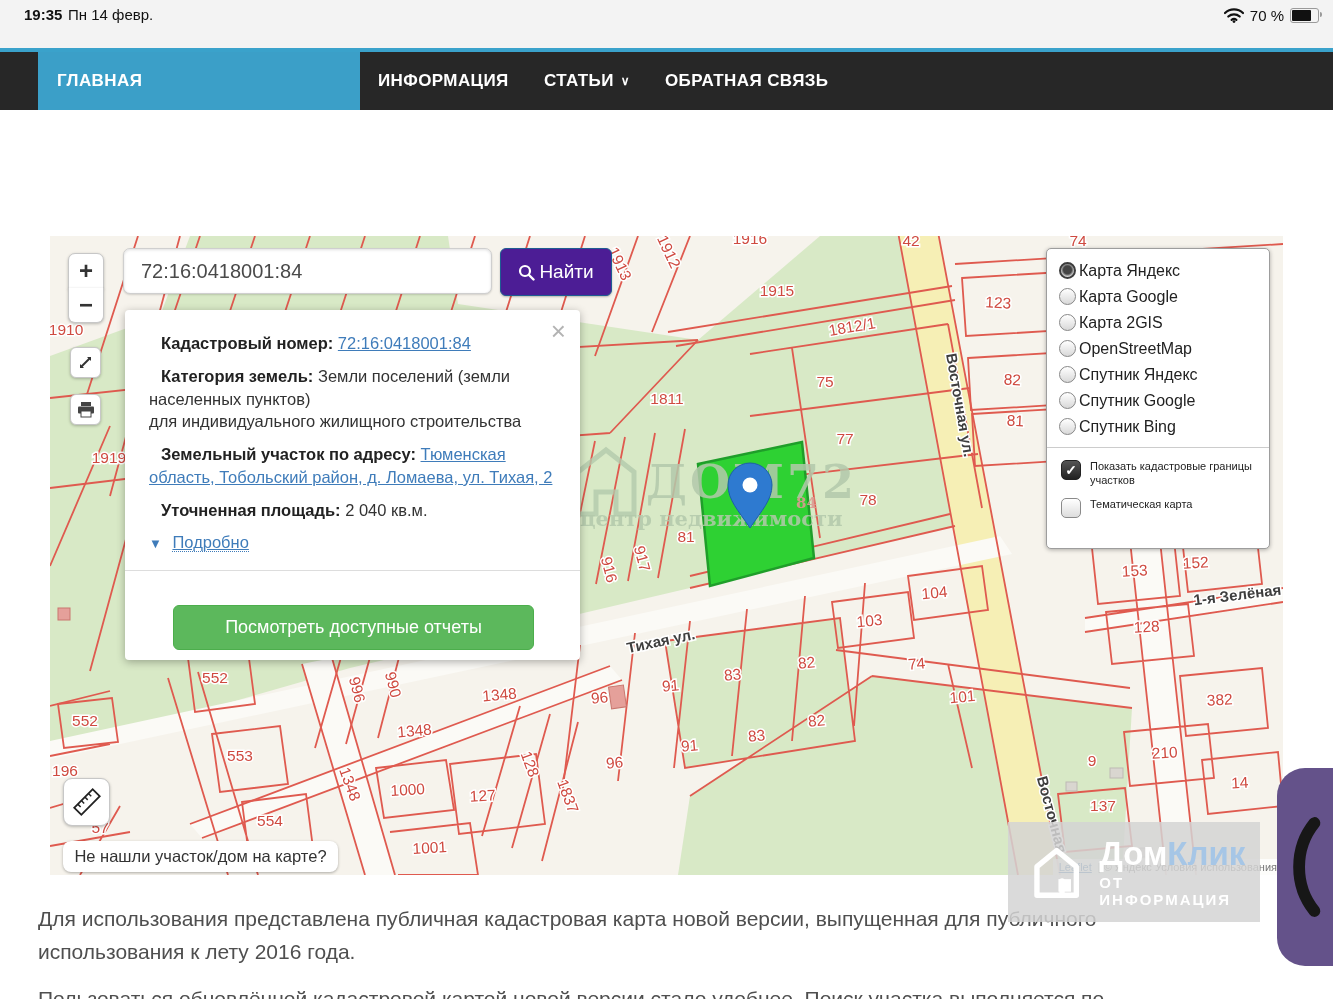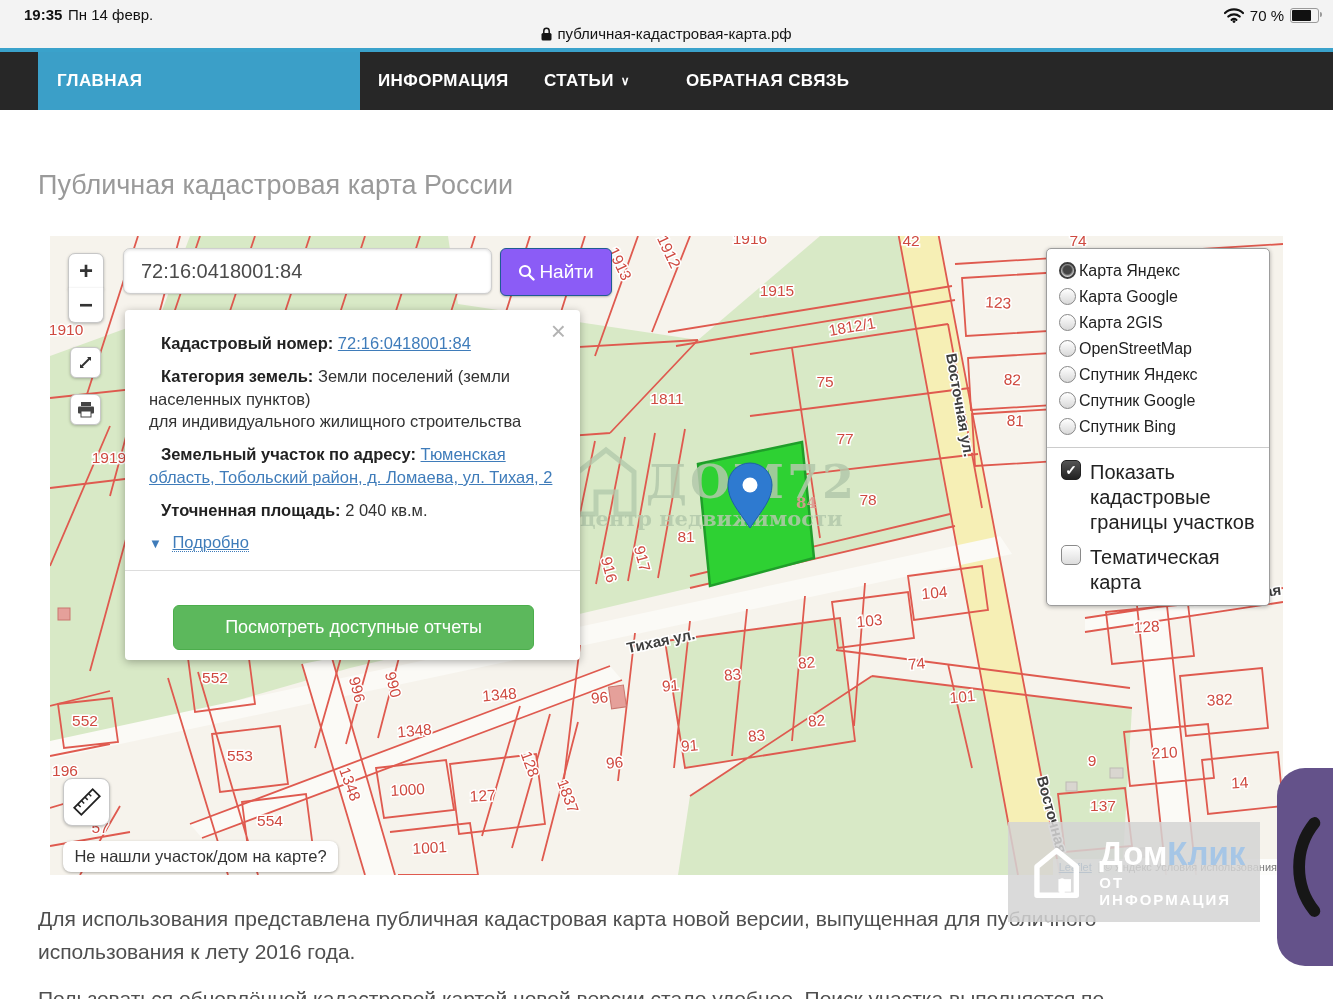--- a/index.html
+++ b/index.html
@@ -49,50 +49,50 @@
   .zoom-out{left:18px;top:52px;width:36px;height:35px;border-radius:0 0 7px 7px;font-size:24px;font-weight:700;border-top:none;}
   .btn-expand{left:20px;top:111px;width:31px;height:31px;border-radius:6px;}
   .btn-print{left:20px;top:158px;width:31px;height:31px;border-radius:6px;}
   .btn-ruler{left:13px;top:542px;width:47px;height:48px;border-radius:9px;}
 
   .search-input{position:absolute;left:73px;top:12px;width:369px;height:46px;box-sizing:border-box;
       border:1px solid #cfcfcf;border-radius:7px;box-shadow:inset 0 1px 3px rgba(0,0,0,.12),0 1px 2px rgba(0,0,0,.15);
       font-size:20px;color:#4a4a4a;padding:0 44px 0 17px;font-family:"Liberation Sans",sans-serif;background:#fff;}
   .search-clear{position:absolute;left:448px;top:14px;width:40px;height:42px;display:flex;align-items:center;
       justify-content:center;font-size:34px;font-weight:700;color:#a9a9a9;cursor:pointer;}
-  .search-btn{position:absolute;left:450px;top:12px;width:110px;height:46px;background:#8b5cf6;border:1px solid #1f5c93;
+  .search-btn{position:absolute;left:450px;top:12px;width:110px;height:46px;background:#4c1d95;border:1px solid #1f5c93;
       border-radius:6px;color:#fff;font-size:19px;display:flex;align-items:center;justify-content:center;gap:4px;cursor:pointer;
       box-shadow:0 1px 2px rgba(0,0,0,.25);}
 
   .info-card{position:absolute;left:75px;top:74px;width:455px;height:350px;background:#fff;border-radius:4px;
       box-shadow:0 2px 8px rgba(0,0,0,.3);font-size:16.5px;color:#333;box-sizing:border-box;padding:22px 26px 0 24px;}
   .info-card p{margin:0 0 10px 0;line-height:1.38;}
   .info-card b{color:#222;margin-left:12px;}
   .info-card a{color:#3f7cba;text-decoration:underline;}
   .card-close{position:absolute;right:14px;top:6px;font-size:26px;color:#b3b3b3;cursor:pointer;}
   .details-link{color:#3f7cba;border-bottom:1px dotted #3f7cba;text-decoration:none;cursor:pointer;}
   .tri{color:#3f7cba;font-size:13px;margin-right:6px;}
   .card-divider{border-top:1px solid #ddd;margin:16px -26px 0 -24px;}
   .report-btn{position:absolute;left:48px;top:295px;width:359px;height:43px;background:#5cb85c;border:1px solid #4cae4c;
       border-radius:6px;color:#fff;font-size:18px;display:flex;align-items:center;justify-content:center;cursor:pointer;}
 
   .layer-panel{position:absolute;left:996px;top:12px;width:224px;background:#fff;border:1px solid #9d9d9d;
-      border-radius:5px;box-shadow:0 1px 4px rgba(0,0,0,.3);padding:12px 12px 0 12px;box-sizing:border-box;}
+      border-radius:5px;box-shadow:0 1px 4px rgba(0,0,0,.3);padding:12px 12px 20px 12px;box-sizing:border-box;}
   .opt{display:flex;align-items:flex-start;margin-bottom:6px;cursor:pointer;}
   .radio{flex:0 0 17px;width:17px;height:17px;border-radius:50%;border:1px solid #888;margin:1px 3px 0 0;
       background:linear-gradient(#fff,#d8d8d8);box-sizing:border-box;position:relative;}
   .radio.sel{border:2px solid #3c3c3c;background:radial-gradient(circle at 50% 45%,#444 0 4px,#777 5px,#eee 7px);}
   .optlbl{font-size:16px;color:#222;line-height:1.25;}
   .panel-divider{border-top:1px solid #ccc;margin:10px -12px 12px -12px;}
   .cb{flex:0 0 20px;width:20px;height:20px;border-radius:5px;border:1px solid #8a8a8a;margin:0 9px 0 2px;
       background:linear-gradient(#fff,#ddd);box-sizing:border-box;color:#fff;font-size:14px;font-weight:700;
       display:flex;align-items:center;justify-content:center;}
   .cb.on{background:linear-gradient(#555,#222);border-color:#222;}
   .cbrow{margin-bottom:10px;}
-  .cblbl{font-size:20px;}
+  .cblbl{font-size:11px;}
 
   .hint-pill{position:absolute;left:13px;top:605px;width:275px;height:31px;background:#fff;border-radius:8px;
       box-shadow:0 1px 3px rgba(0,0,0,.3);display:flex;align-items:center;justify-content:center;
       font-size:16.5px;color:#333;}
   .attribution{position:absolute;right:0;bottom:0;height:16px;background:rgba(255,255,255,.78);
       font-size:11px;color:#777;display:flex;align-items:center;padding:0 6px;white-space:nowrap;}
   .attribution .leaf{color:#3572ac;text-decoration:underline;margin-right:6px;cursor:pointer;}
 
   
   .domclick{position:absolute;left:1008px;top:822px;width:252px;height:100px;background:rgba(212,212,212,.85);
@@ -105,50 +105,43 @@
       border-radius:28px 0 0 28px;z-index:6;display:flex;align-items:center;justify-content:center;cursor:pointer;}
 </style>
 </head>
 <body>
 
 <div class="screen">
 
   <div class="status-bar">
     <span class="sb-time">19:35</span>
     <span class="sb-date">Пн 14 февр.</span>
-    <div class="sb-url">
-      <svg width="11" height="14" viewBox="0 0 11 14">
-        <rect x="0.5" y="6" width="10" height="7.5" rx="1.5" fill="#151515"></rect>
-        <path d="M2.8,6 V4 a2.7,2.7 0 0 1 5.4,0 V6" fill="none" stroke="#151515" stroke-width="1.5"></path>
-      </svg><span>публичная-кадастровая-карта.рф</span>
-    </div>
     <div class="sb-right">
       <svg width="20" height="15" viewBox="0 0 20 15">
         <path d="M1,5 a13,13 0 0 1 18,0" fill="none" stroke="#111" stroke-width="2.2" stroke-linecap="round"></path>
         <path d="M4.3,8.5 a8.5,8.5 0 0 1 11.4,0" fill="none" stroke="#111" stroke-width="2.2" stroke-linecap="round"></path>
         <path d="M7.6,11.8 a4,4 0 0 1 4.8,0" fill="none" stroke="#111" stroke-width="2.2" stroke-linecap="round"></path>
         <circle cx="10" cy="13.6" r="1.4" fill="#111"></circle>
       </svg>
       <span>70 %</span>
       <span class="battery">
           <i></i>
         </span>
     </div>
   </div>
   <div class="blue-strip"></div>
 
   <div class="nav">
     <div class="nav-blue"></div>
     <a style="left:57px"><span>ГЛАВНАЯ</span></a>
     <a style="left:378px"><span>ИНФОРМАЦИЯ</span></a>
     <a style="left:544px"><span>СТАТЬИ</span><span class="chev">∨</span></a>
-    <a style="left:686px"><span>ОБРАТНАЯ СВЯЗЬ</span></a>
-  </div>
-
-  <h1 class="page-title">Публичная кадастровая карта России</h1>
+    <a style="left:665px"><span>ОБРАТНАЯ СВЯЗЬ</span></a>
+  </div>
+
 
   <div class="map-wrap">
     <svg class="mapsvg" width="1233" height="639" viewBox="0 0 1233 639">
 
       <g>
         <rect width="1233" height="639" fill="#f6f3ec"></rect>
         <polygon points="0,0 852,0 872,100 905,290 640,352 300,432 0,518" fill="#d8e9c6"></polygon>
         <polygon points="398,0 770,0 648,104 408,68" fill="#f6f3ec"></polygon>
         <polygon points="0,0 140,0 110,80 0,120" fill="#f6f3ec"></polygon>
         <polygon points="615,405 790,382 805,505 635,532" fill="#d8e9c6"></polygon>

